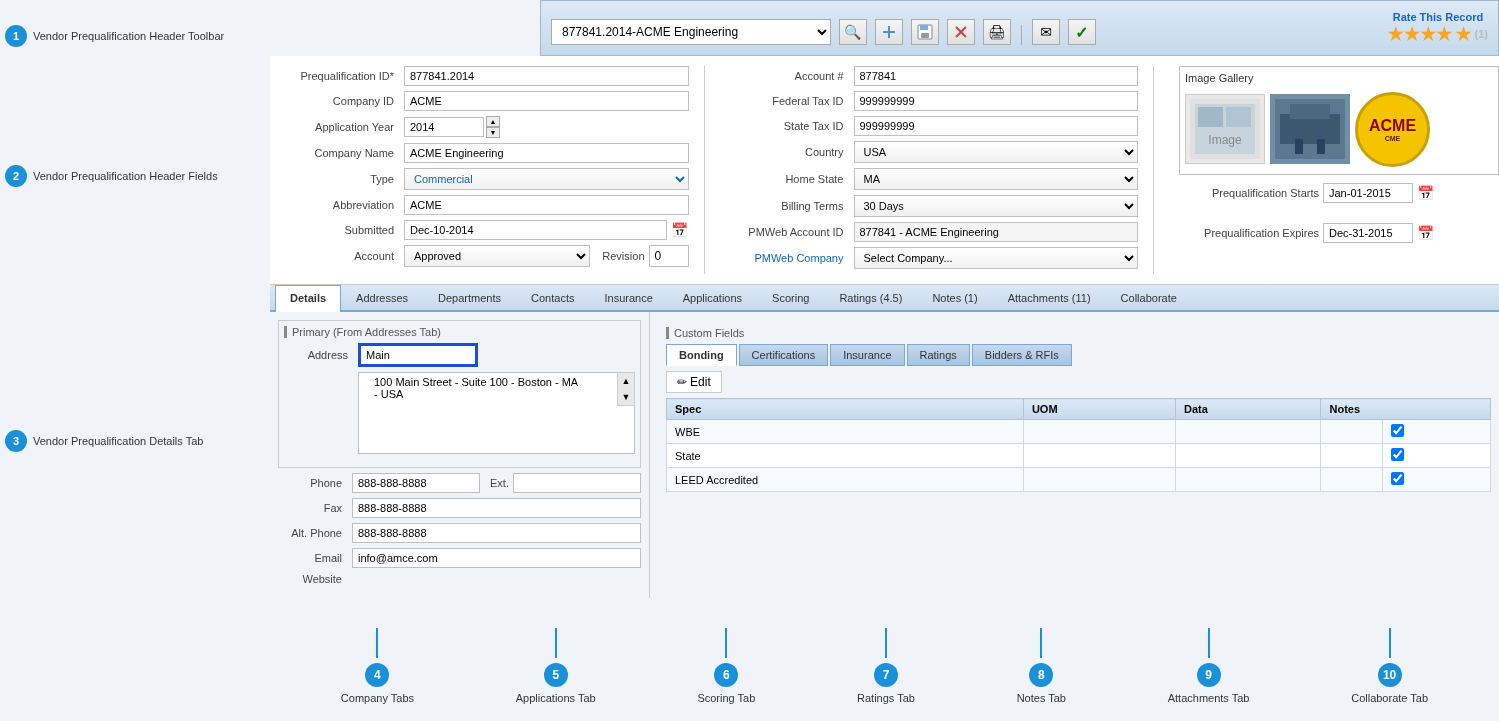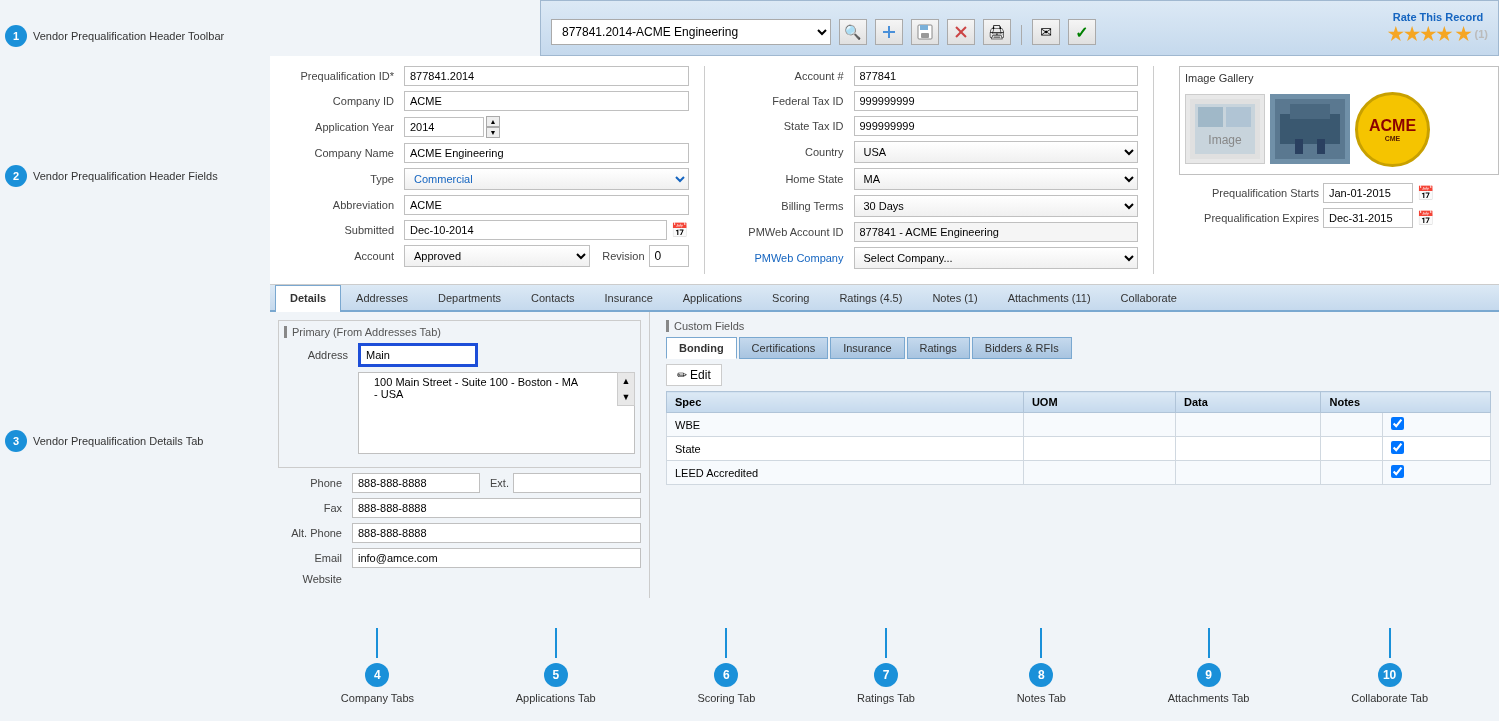--- a/index.html
+++ b/index.html
@@ -109,21 +109,21 @@
       display: flex; flex-direction: column;
       align-items: center; justify-content: center;
       font-weight: bold; font-size: 13px;
       color: #7a3000;
       flex-shrink: 0;
     }
     .acme-logo .acme-text { font-size: 16px; font-weight: 900; color: #8B0000; }
     .acme-logo .acme-sub { font-size: 7px; color: #5a2000; }
 
     
-    .prequal-dates { display: flex; flex-direction: column; gap: 5px; margin-top: 8px; }
+    .prequal-dates { display: flex; flex-direction: column; gap: 20px; margin-top: 8px; }
     .prequal-date-row { display: flex; align-items: center; gap: 4px; }
     .prequal-date-label { font-size: 11px; color: #444; width: 140px; text-align: right; }
     .prequal-date-value { width: 90px; padding: 3px 5px; border: 1px solid #c0c0c0; font-size: 11px; }
 
     
     .tabs-bar {
       display: flex;
       background: linear-gradient(to bottom, #dce9f5, #c5d9ed);
       border-bottom: 2px solid #7aa8d0;
       padding: 0 5px;
@@ -185,21 +185,21 @@
     }
     .scroll-controls {
       position: absolute;
       right: 0; top: 0;
       display: flex; flex-direction: column;
       border: 1px solid #ccc;
     }
     .scroll-btn { width: 16px; height: 16px; background: #e8e8e8; border: none; cursor: pointer; font-size: 9px; display: flex; align-items: center; justify-content: center; }
 
     
-    .right-panel { flex: 1; padding: 8px; }
+    .right-panel { flex: 1; padding: 8px; margin-top: 7px; }
     .custom-fields-title { font-size: 11px; color: #555; margin-bottom: 5px; border-left: 3px solid #888; padding-left: 5px; }
 
     
     .cf-tabs { display: flex; margin-bottom: 5px; }
     .cf-tab {
       padding: 4px 12px;
       font-size: 11px;
       cursor: pointer;
       border: 1px solid #7aa8d0;
       background: linear-gradient(to bottom, #c5d9ed, #a8c4e0);

